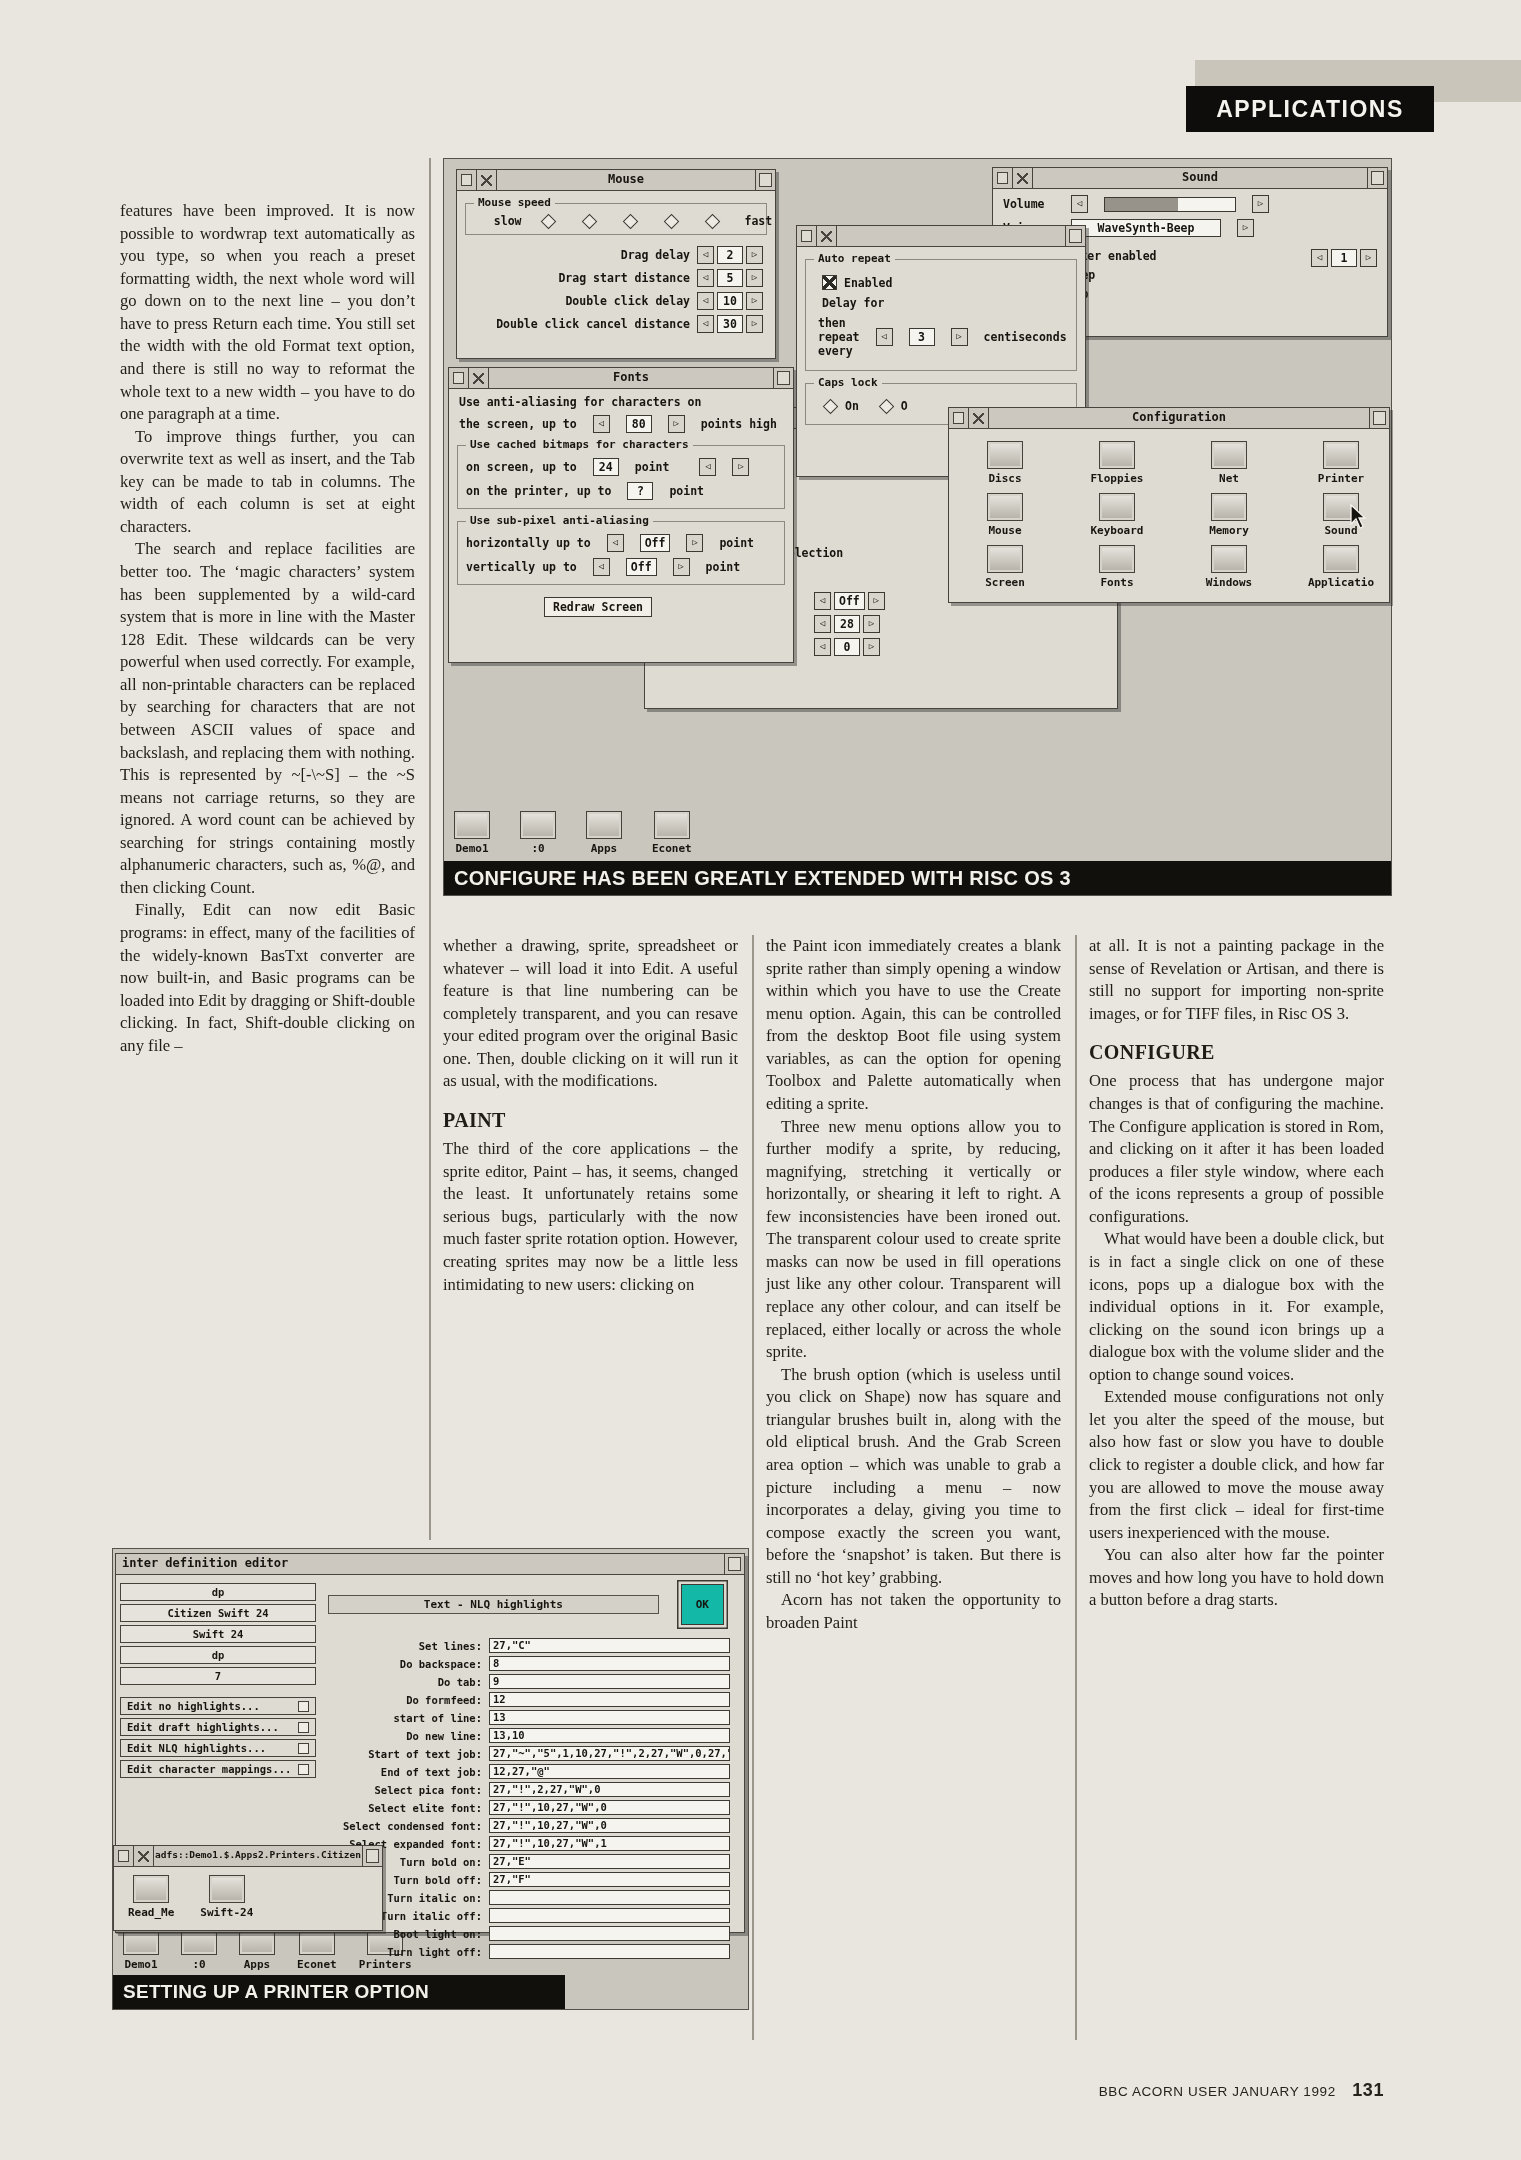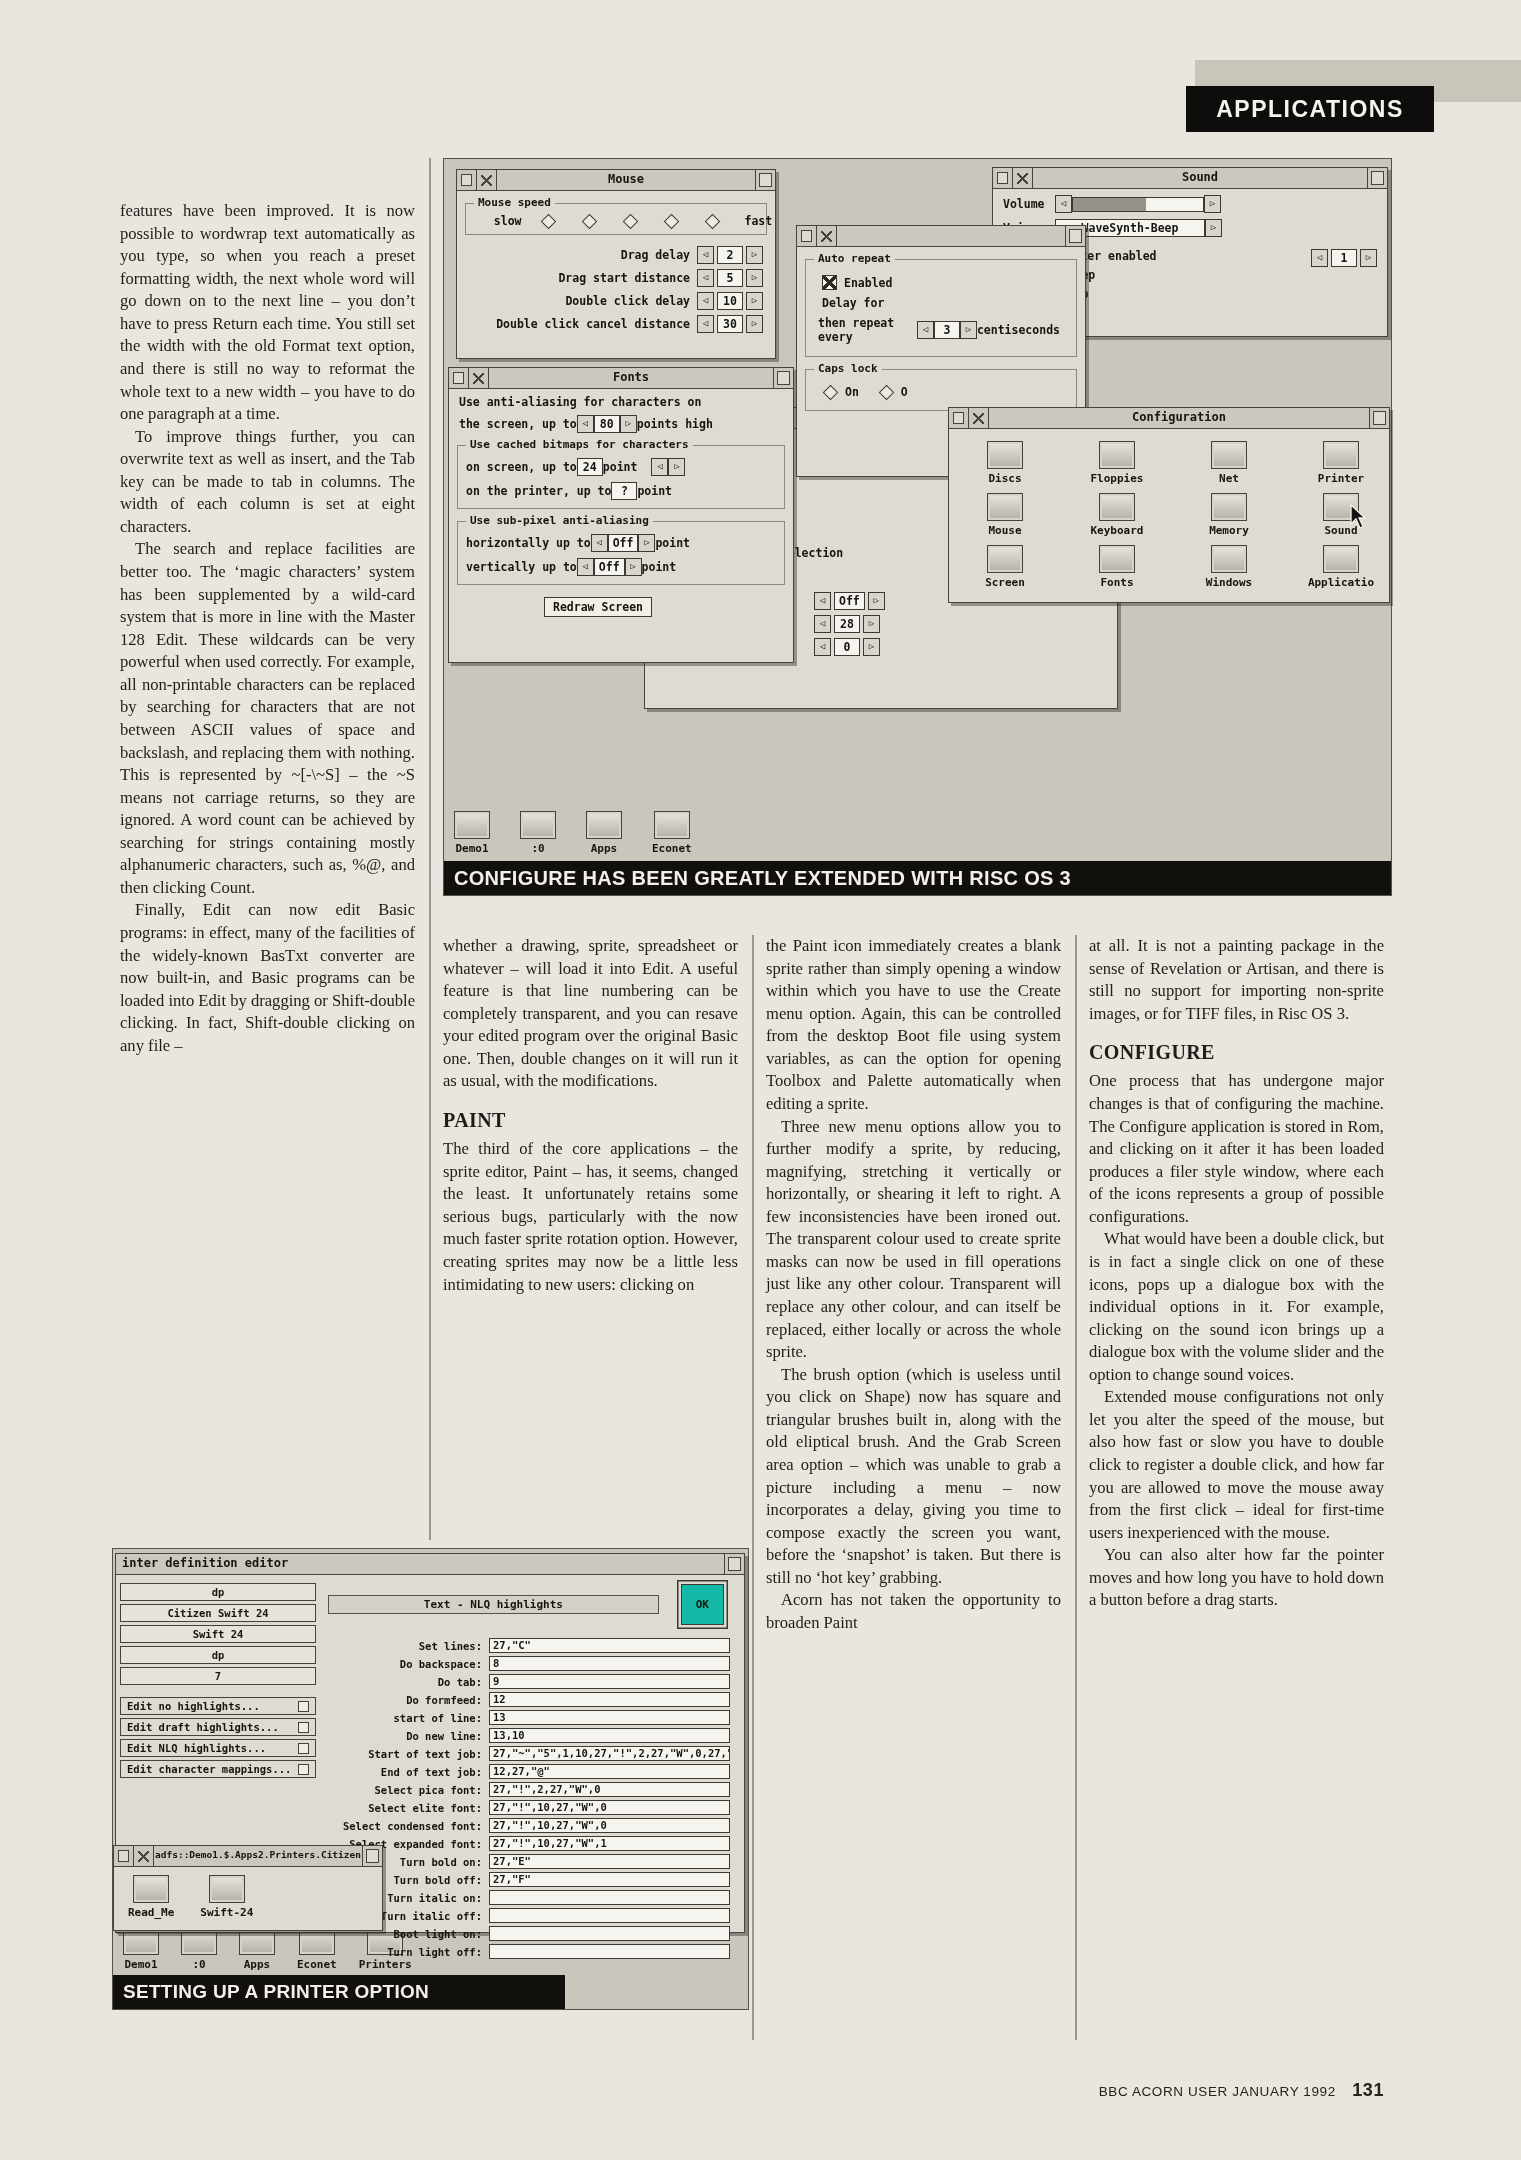--- a/index.html
+++ b/index.html
@@ -34,21 +34,21 @@
       linear-gradient(45deg,transparent 43%,#47443e 43%,#47443e 57%,transparent 57%),
       linear-gradient(135deg,transparent 43%,#47443e 43%,#47443e 57%,transparent 57%),#ccc8c0;
       background-size:11px 11px;background-position:center;background-repeat:no-repeat;}
   .tbtn.toggle::after{content:"";position:absolute;inset:3px;border:1.6px solid #47443e;background:#dedbd3;}
   .title{flex:1;text-align:center;line-height:18px;font-size:12px;white-space:nowrap;overflow:hidden;}
   .title.left{text-align:left;padding-left:6px;}
   
   .fieldset{position:relative;border:1.6px solid #8d897f;margin:12px 8px 8px;padding:10px 6px 6px;}
   .legend{position:absolute;top:-8px;left:8px;background:#dedbd3;padding:0 4px;font-size:11px;}
   .textline{margin:6px 10px;}
-  .inline{display:flex;align-items:center;gap:0;flex-wrap:nowrap;}
+  .inline{display:flex;align-items:center;gap:16px;flex-wrap:nowrap;}
   .vbox{display:inline-block;min-width:26px;padding:1px 4px;background:#f6f4ee;border:1.3px solid #3c3933;
         text-align:center;box-sizing:border-box;}
   .vbox.wide{min-width:150px;}
   .arr{display:inline-block;width:15px;height:16px;line-height:15px;text-align:center;border:1.3px solid #3c3933;
        background:#d8d5cd;font-size:9px;flex:none;}
   .xbox{display:inline-block;width:13px;height:13px;border:1.3px solid #3c3933;background:#f6f4ee;
         margin-right:7px;flex:none;}
   .xbox.checked{background:
       linear-gradient(45deg,transparent 40%,#2c2a25 40%,#2c2a25 60%,transparent 60%),
       linear-gradient(135deg,transparent 40%,#2c2a25 40%,#2c2a25 60%,transparent 60%),#f6f4ee;}
@@ -113,21 +113,21 @@
   <div class="vrule" style="left:752px;top:935px;height:1105px;"></div>
   <div class="vrule" style="left:1075px;top:935px;height:1105px;"></div>
 
   <div class="article-col" style="left:120px;top:200px;height:1330px;">
       <p>features have been improved. It is now possible to wordwrap text automatically as you type, so when you reach a preset formatting width, the next whole word will go down on to the next line – you don’t have to press Return each time. You still set the width with the old Format text option, and there is still no way to reformat the whole text to a new width – you have to do one paragraph at a time.</p>
       <p>To improve things further, you can overwrite text as well as insert, and the Tab key can be made to tab in columns. The width of each column is set at eight characters.</p>
       <p>The search and replace facilities are better too. The ‘magic characters’ system has been supplemented by a wild-card system that is more in line with the Master 128 Edit. These wildcards can be very powerful when used correctly. For example, all non-printable characters can be replaced by searching for characters that are not between ASCII values of space and backslash, and replacing them with nothing. This is represented by ~[-\~S] – the ~S means not carriage returns, so they are ignored. A word count can be achieved by searching for strings containing mostly alphanumeric characters, such as, %@, and then clicking Count.</p>
       <p>Finally, Edit can now edit Basic programs: in effect, many of the facilities of the widely-known BasTxt converter are now built-in, and Basic programs can be loaded into Edit by dragging or Shift-double clicking. In fact, Shift-double clicking on any file –</p>
     </div>
   <div class="article-col" style="left:443px;top:935px;height:590px;">
-      <p>whether a drawing, sprite, spreadsheet or whatever – will load it into Edit. A useful feature is that line numbering can be completely transparent, and you can resave your edited program over the original Basic one. Then, double changes on it will run it as usual, with the modifications.</p>
+      <p>whether a drawing, sprite, spreadsheet or whatever – will load it into Edit. A useful feature is that line numbering can be completely transparent, and you can resave your edited program over the original Basic one. Then, double clicking on it will run it as usual, with the modifications.</p>
       <h3>PAINT</h3>
       <p>The third of the core applications – the sprite editor, Paint – has, it seems, changed the least. It unfortunately retains some serious bugs, particularly with the now much faster sprite rotation option. However, creating sprites may now be a little less intimidating to new users: clicking on</p>
     </div>
   <div class="article-col" style="left:766px;top:935px;height:1105px;">
       <p>the Paint icon immediately creates a blank sprite rather than simply opening a window within which you have to use the Create menu option. Again, this can be controlled from the desktop Boot file using system variables, as can the option for opening Toolbox and Palette automatically when editing a sprite.</p>
       <p>Three new menu options allow you to further modify a sprite, by reducing, magnifying, stretching it vertically or horizontally, or shearing it left to right. A few inconsistencies have been ironed out. The transparent colour used to create sprite masks can now be used in fill operations just like any other colour. Transparent will replace any other colour, and can itself be replaced, either locally or across the whole sprite.</p>
       <p>The brush option (which is useless until you click on Shape) now has square and triangular brushes built in, along with the old eliptical brush. And the Grab Screen area option – which was unable to grab a picture including a menu – now incorporates a delay, giving you time to compose exactly the screen you want, before the ‘snapshot’ is taken. But there is still no ‘hot key’ grabbing.</p>
       <p>Acorn has not taken the opportunity to broaden Paint</p>
     </div>
   <div class="article-col" style="left:1089px;top:935px;height:1105px;">

